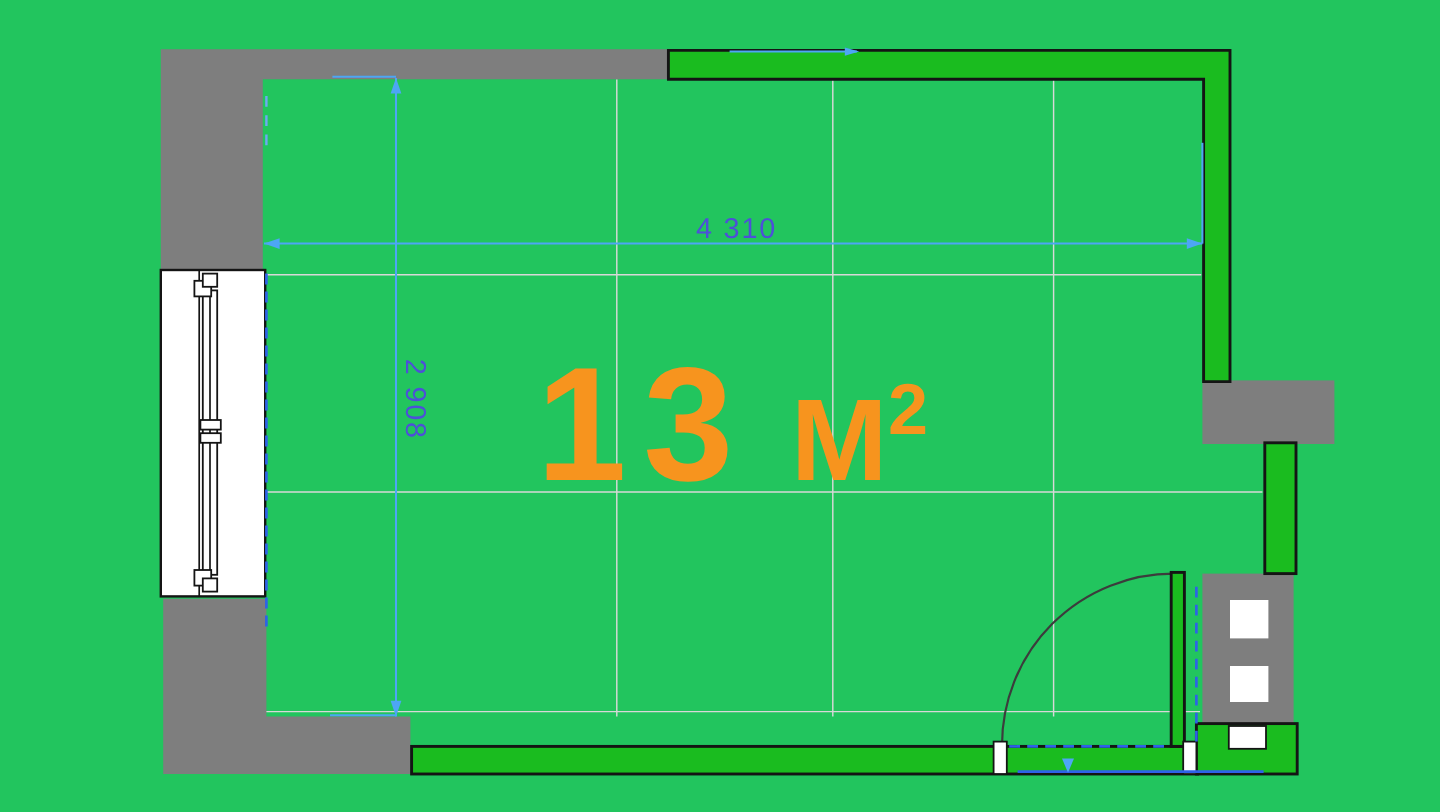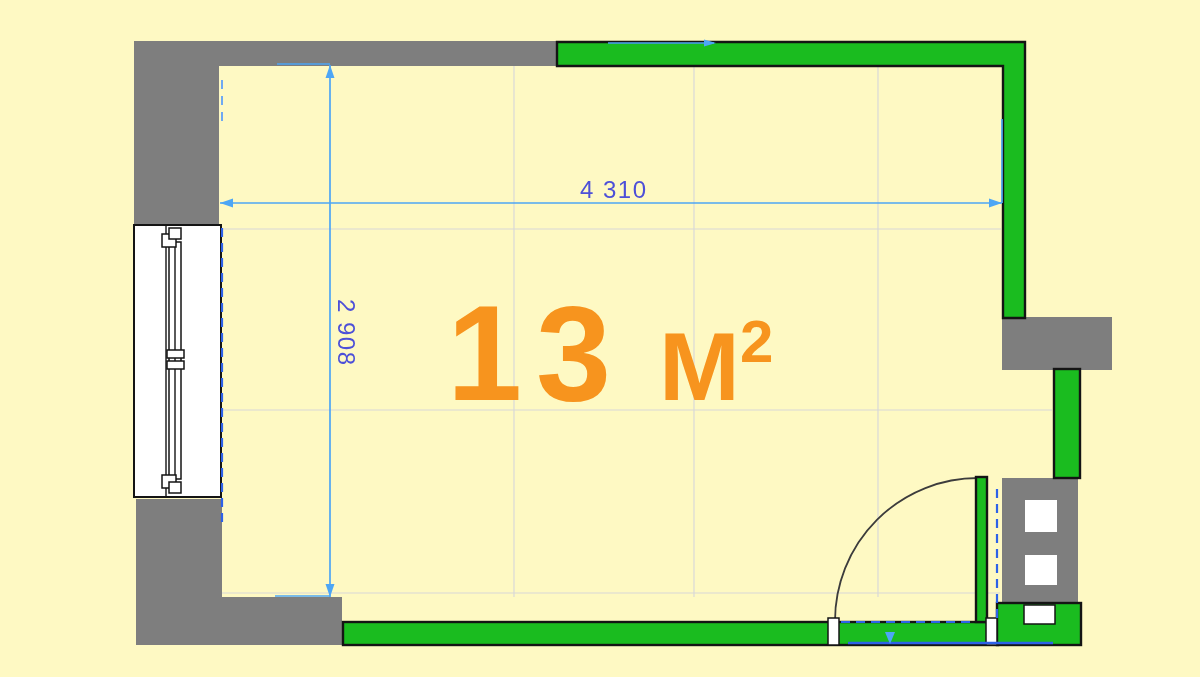--- a/index.html
+++ b/index.html
@@ -1,16 +1,16 @@
 <!DOCTYPE html>
 <html style="--wall-green: #1abc1f; --wall-gray: #7e7e7e; --area-text: #f7941e; --dim-line: #4da6f5; --dim-text: #4d50d8; --door-dash: #2e62e8; --grid: #d8d8d8; --outline: #141414;"><head>
 <meta charset="utf-8">
 <style>
   html,body{margin:0;padding:0;background:#ffffff;}
-  .canvas{position:relative;width:1200px;height:677px;background:#fef9c3;overflow:hidden;
+  .canvas{position:relative;width:1200px;height:677px;background:#22c55e;overflow:hidden;
           font-family:"Liberation Sans",sans-serif;}
   svg{display:block;}
 
   .wall-gray{fill:var(--wall-gray,#7e7e7e);stroke:none;}
   .wall-green{fill:var(--wall-green,#1abc1f);stroke:var(--outline,#141414);stroke-width:2.4;}
   .white-box{fill:#ffffff;stroke:var(--outline,#141414);stroke-width:2;}
   .white-thin{fill:#ffffff;stroke:var(--outline,#141414);stroke-width:1.5;}
   .white-plain{fill:#ffffff;stroke:none;}
   .blk-line{stroke:var(--outline,#141414);stroke-width:1.4;fill:none;}
   .grid{stroke:var(--grid,#d8d8d8);stroke-width:1.2;fill:none;}

